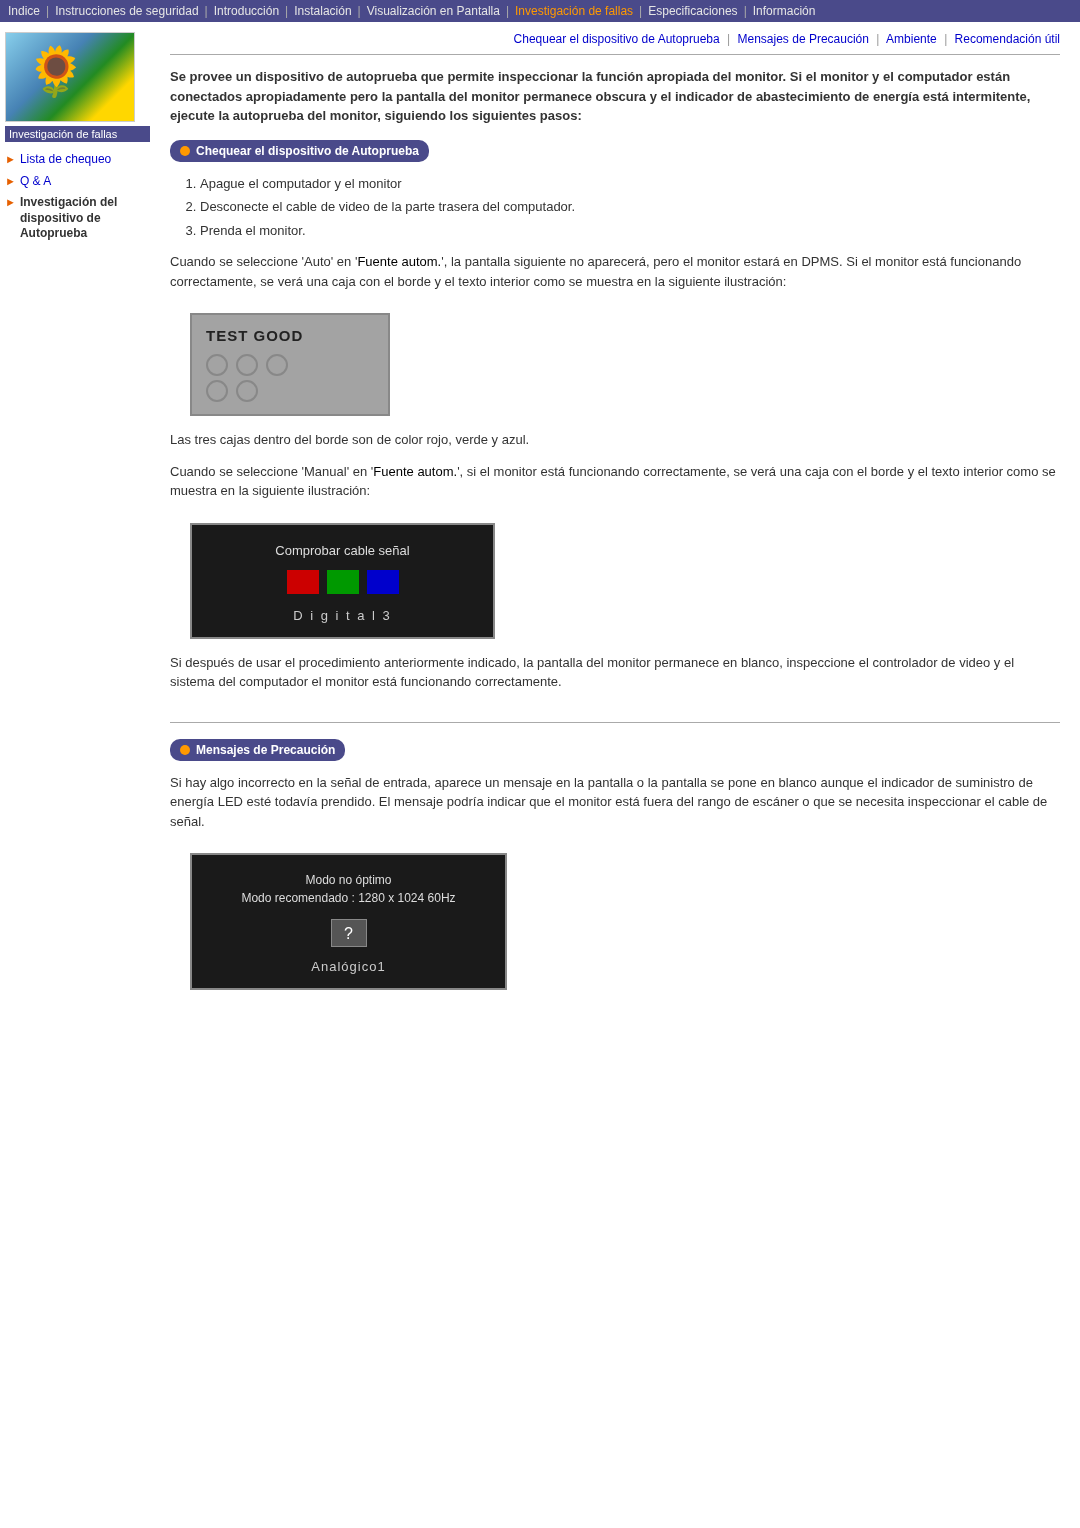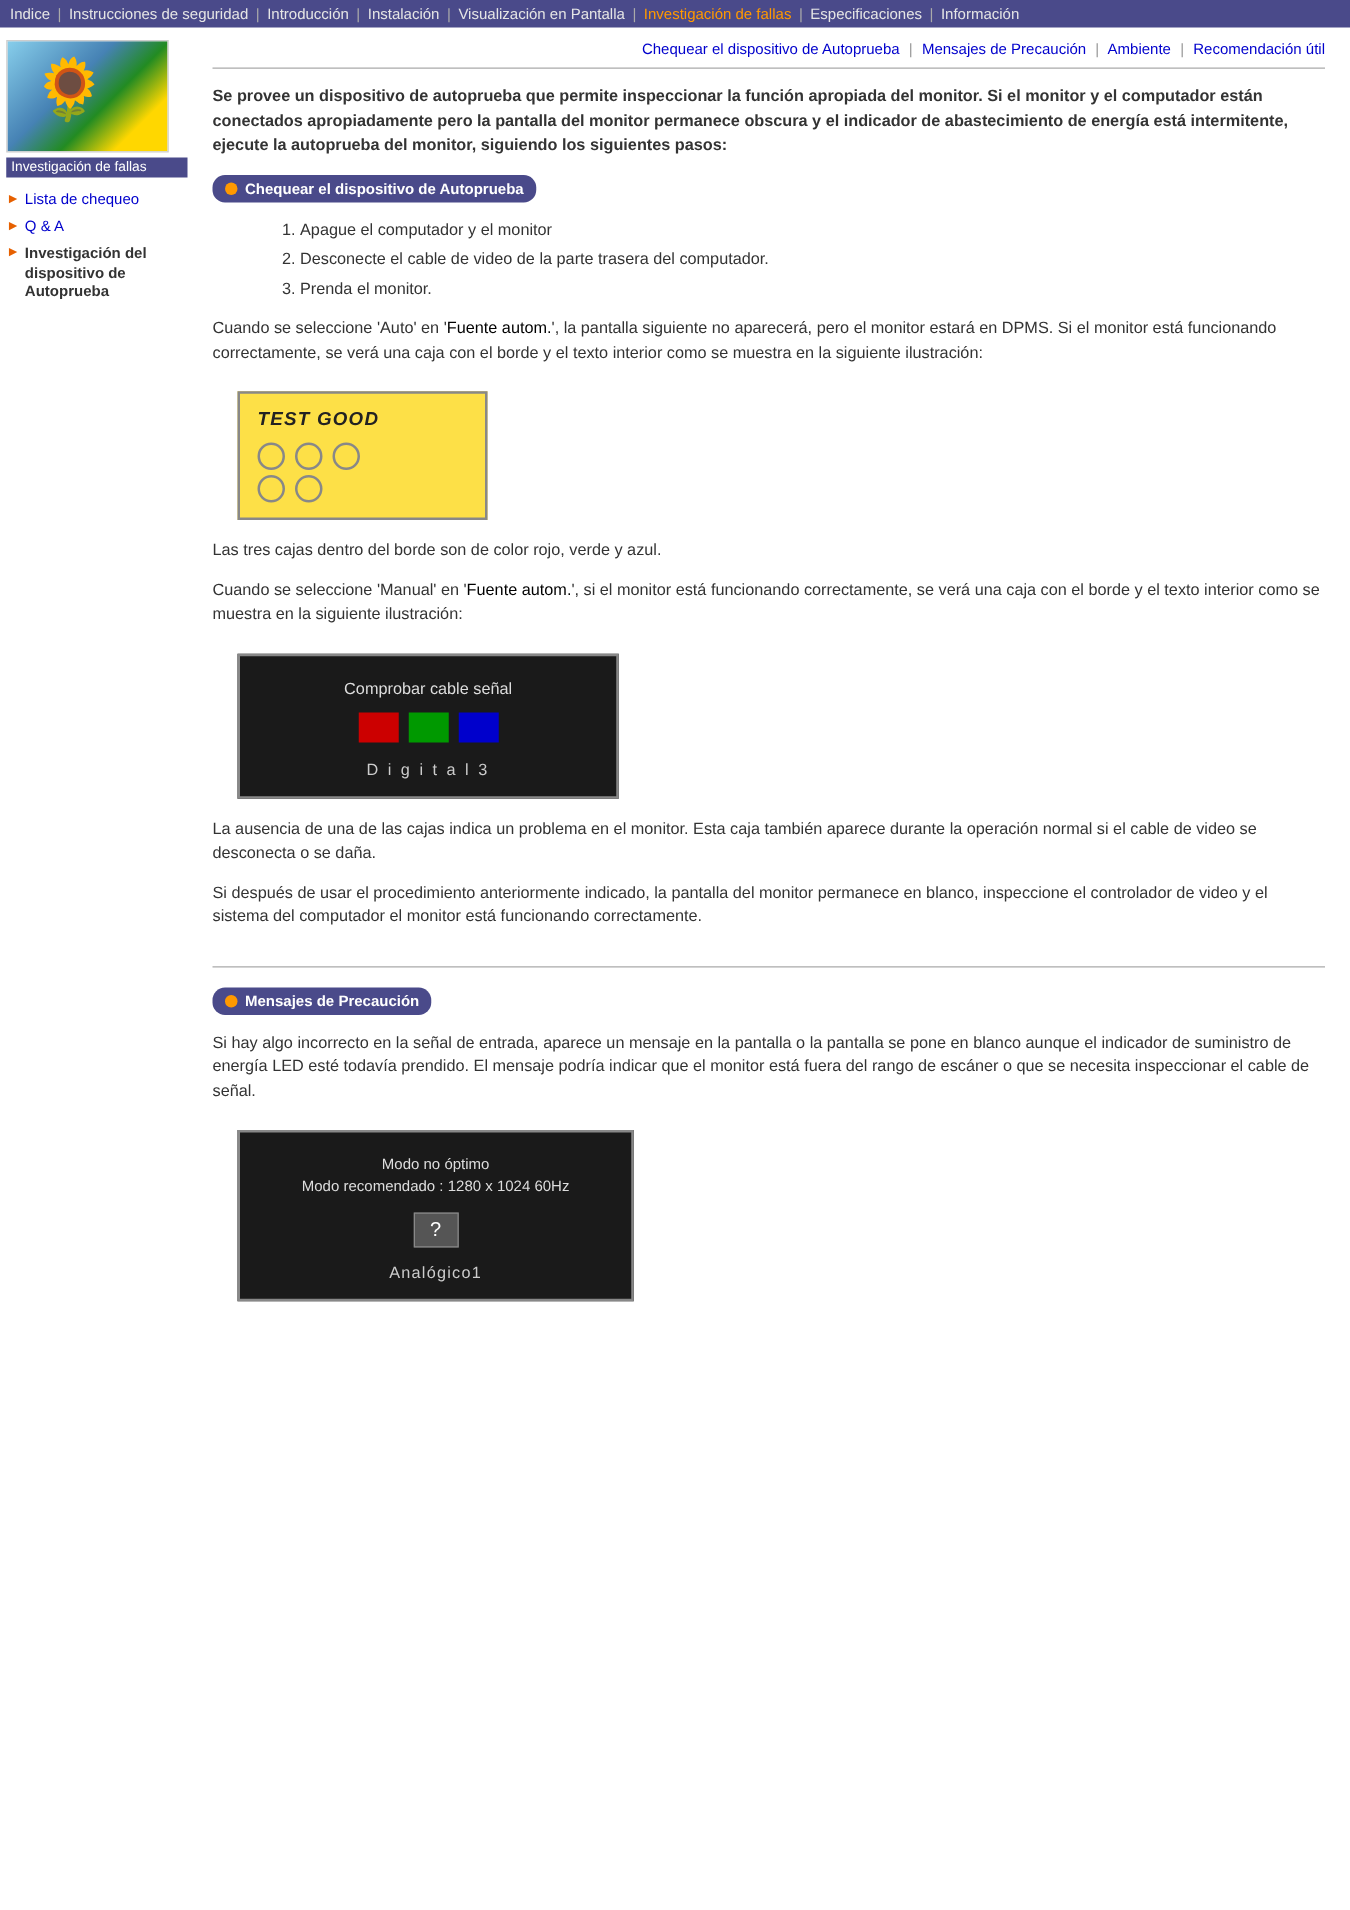--- a/index.html
+++ b/index.html
@@ -141,43 +141,41 @@
 
     
     .steps-list {
       margin-left: 30px;
       margin-bottom: 12px;
     }
     .steps-list li {
       margin-bottom: 4px;
       font-size: 13px;
       line-height: 1.5;
-      margin-left: 40px;
     }
 
     
     .body-text {
       font-size: 13px;
       line-height: 1.5;
       margin-bottom: 12px;
     }
     .body-text a, .link-orange {
       color: #000000;
       text-decoration: none;
     }
 
     
     .test-good-box {
       border: 2px solid #888;
-      background: #fde047;
+      background: #a3a3a3;
       width: 200px;
       padding: 12px 14px;
       margin: 10px 0 14px 20px;
       display: inline-block;
-      font-style: italic;
     }
     .test-good-title {
       font-size: 15px;
       font-weight: bold;
       color: #222;
       margin-bottom: 10px;
       letter-spacing: 1px;
     }
     .test-good-circles {
       display: flex;
@@ -375,21 +373,20 @@
       <div class="signal-box-title">Comprobar cable señal</div>
       <div class="signal-squares">
         <div class="sq-red"></div>
         <div class="sq-green"></div>
         <div class="sq-blue"></div>
       </div>
       <div class="signal-digital">D i g i t a l 3</div>
     </div>
 
     
-    <p class="body-text">La ausencia de una de las cajas indica un problema en el monitor. Esta caja también aparece durante la operación normal si el cable de video se desconecta o se daña.</p>
 
     
 
     
     <p class="body-text">Si después de usar el procedimiento anteriormente indicado, la pantalla del monitor permanece en blanco, inspeccione el controlador de video y el sistema del computador el monitor está funcionando correctamente.</p>
 
     
     <div class="bottom-section">
       <div class="section-header">
         <span class="bullet"></span>

